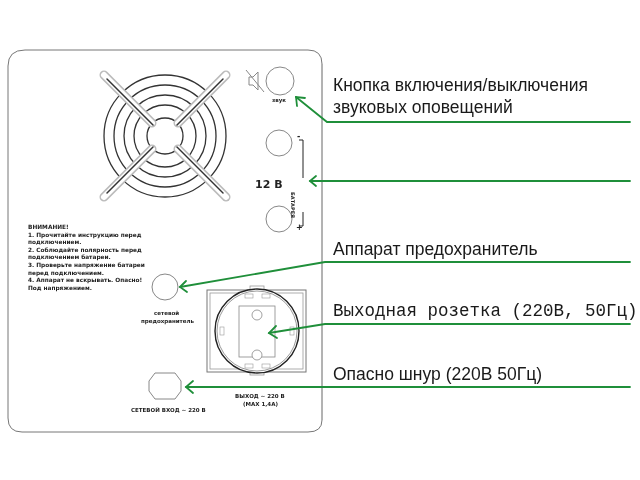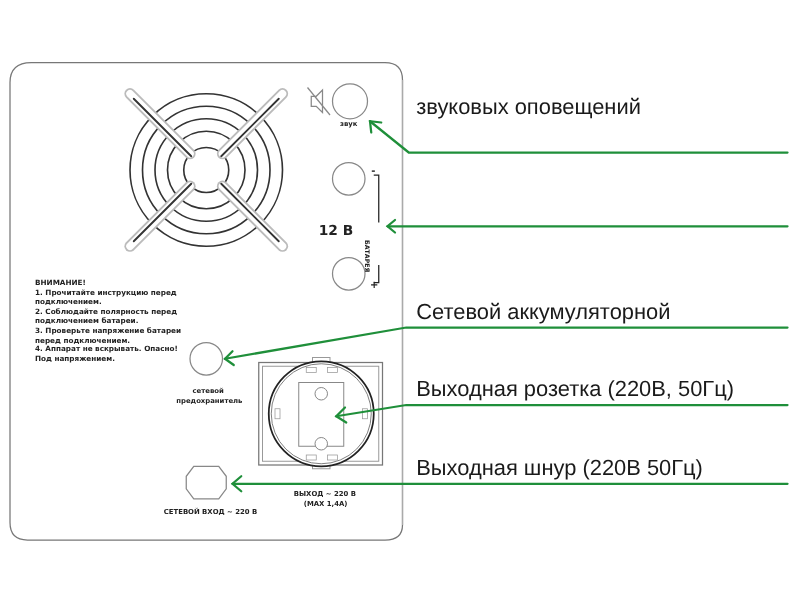--- a/index.html
+++ b/index.html
@@ -127,25 +127,26 @@
   <div>Под напряжением.</div>
 </div>
 
 <div class="tiny" style="left:154px; top:310px;">сетевой</div>
 <div class="tiny" style="left:141px; top:318px;">предохранитель</div>
 <div class="tiny" style="left:131px; top:407px;">СЕТЕВОЙ ВХОД ~ 220 В</div>
 <div class="tiny" style="left:235px; top:393px;">ВЫХОД ~ 220 В</div>
 <div class="tiny" style="left:243px; top:401px;">(MAX 1,4A)</div>
 
 <div class="callout" style="top:74px;">
+  <div>Кнопка включения/выключения</div>
   <div>звуковых оповещений</div>
 </div>
 <div class="callout" style="top:134px;">
 </div>
 <div class="callout" style="top:238px;">
-  <div>Сетевой аккумуляторной</div>
+  <div>Аппарат предохранитель</div>
 </div>
-<div class="callout" style="top:300px;">
+<div class="callout" style="top:300px;font-family:Liberation Mono, monospace;">
   <div>Выходная розетка (220В, 50Гц)</div>
 </div>
 <div class="callout" style="top:363px;">
-  <div>Выходная шнур (220В 50Гц)</div>
+  <div>Опасно шнур (220В 50Гц)</div>
 </div>
 
 </body></html>

